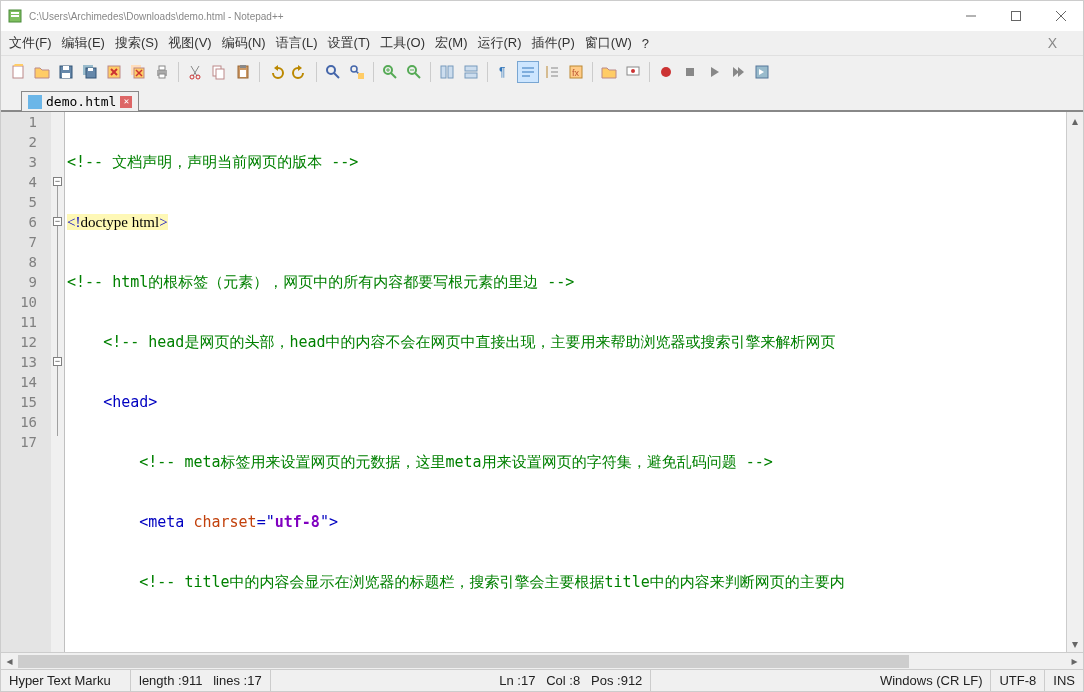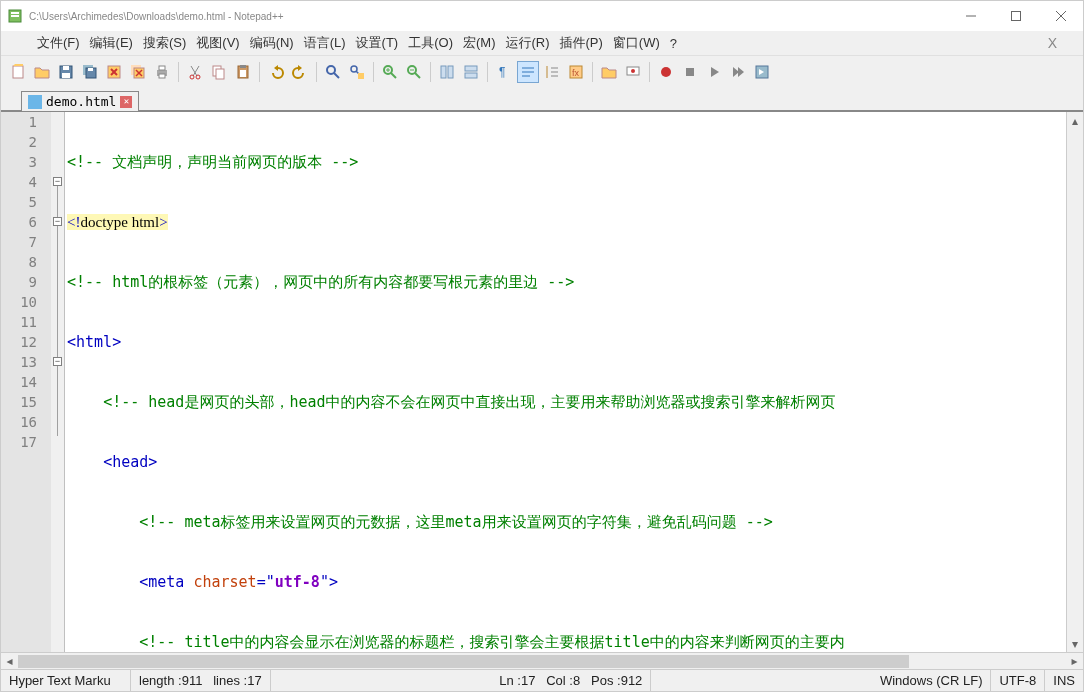--- a/index.html
+++ b/index.html
@@ -38,21 +38,20 @@
 .win-btn svg { stroke: #666; }
 
 .menubar {
   height: 24px;
   background: #f0f0f0;
   display: flex;
   align-items: center;
   padding: 0 8px;
   font-size: 13px;
   color: #333;
-  margin-left: 28px;
 }
 .menubar span { margin-right: 10px; }
 .menubar .close-doc {
   margin-left: auto;
   color: #888;
   font-size: 14px;
   padding: 0 8px;
 }
 
 .toolbar {
@@ -490,21 +489,20 @@
   <div class="fold-col">
     <div class="fold-box" style="top:65px">−</div>
     <div class="fold-line" style="top:74px;height:250px"></div>
     <div class="fold-box" style="top:105px">−</div>
     <div class="fold-box" style="top:245px">−</div>
   </div>
   <div class="code">
     <div class="code-line"><span class="c-comment">&lt;!-- 文档声明，声明当前网页的版本 --&gt;</span></div>
     <div class="code-line"><span class="c-doctype-bg"><span class="c-doctype">&lt;!</span><span>doctype html</span><span class="c-doctype">&gt;</span></span></div>
     <div class="code-line"><span class="c-comment">&lt;!-- html的根标签（元素），网页中的所有内容都要写根元素的里边 --&gt;</span></div>
-    <div class="code-line"><span class="c-tag">&lt;html&gt;</span></div>
     <div class="code-line"><span>    </span><span class="c-comment">&lt;!-- head是网页的头部，head中的内容不会在网页中直接出现，主要用来帮助浏览器或搜索引擎来解析网页</span></div>
     <div class="code-line"><span>    </span><span class="c-tag">&lt;head&gt;</span></div>
     <div class="code-line"><span>        </span><span class="c-comment">&lt;!-- meta标签用来设置网页的元数据，这里meta用来设置网页的字符集，避免乱码问题 --&gt;</span></div>
     <div class="code-line"><span>        </span><span class="c-tag">&lt;meta </span><span class="c-attr">charset</span><span class="c-tag">=</span><span class="c-tag">"</span><span class="c-val">utf-8</span><span class="c-tag">"</span><span class="c-tag">&gt;</span></div>
     <div class="code-line"><span>        </span><span class="c-comment">&lt;!-- title中的内容会显示在浏览器的标题栏，搜索引擎会主要根据title中的内容来判断网页的主要内</span></div>
     
     
     
     
     

